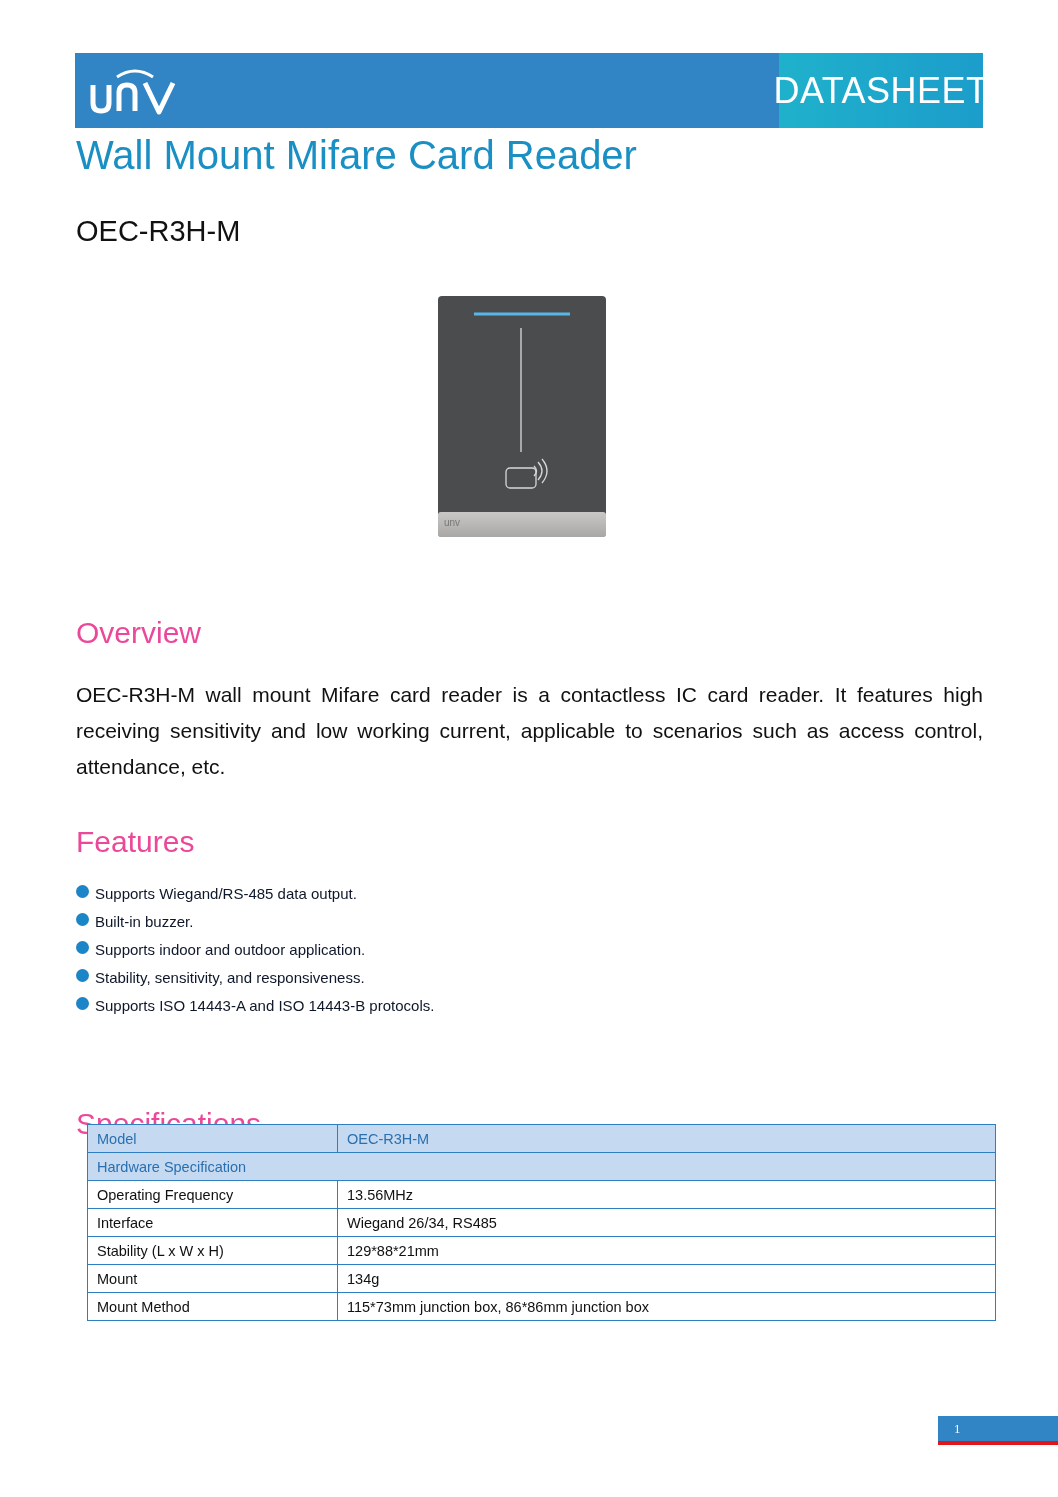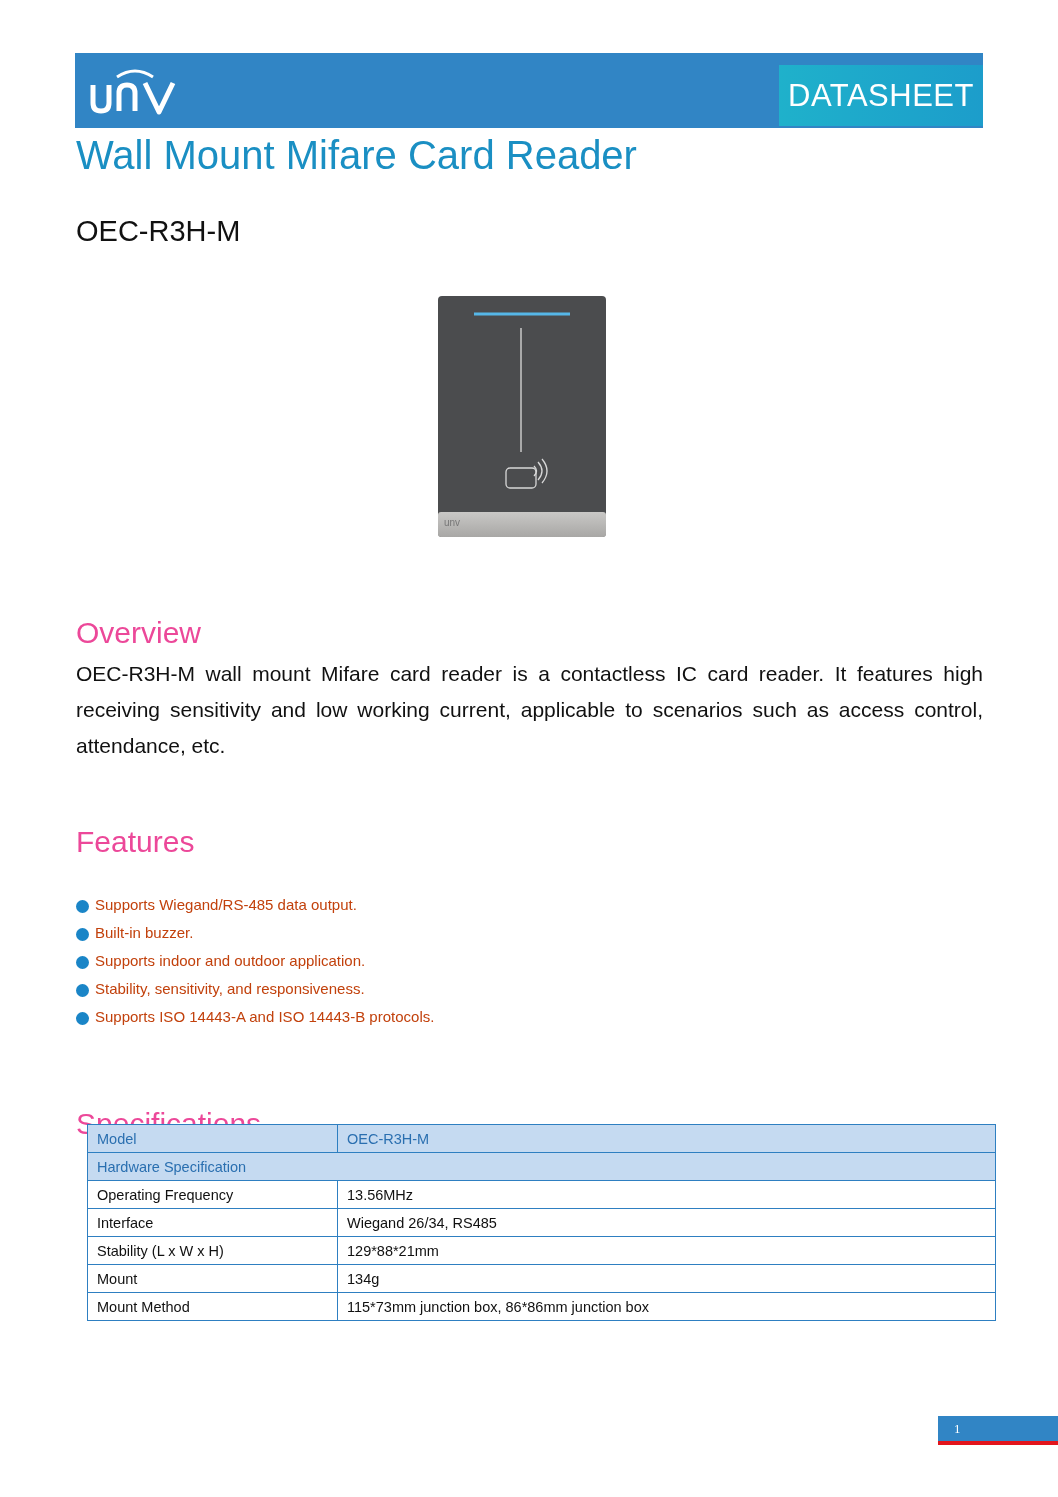--- a/index.html
+++ b/index.html
@@ -1,35 +1,35 @@
 <!DOCTYPE html>
 <html><head>
 <meta charset="utf-8">
 <style>
   html, body { margin: 0; padding: 0; background: #ffffff; }
   body { width: 1058px; height: 1497px; position: relative; overflow: hidden;
          font-family: "Liberation Sans", "DejaVu Sans", sans-serif; color: #111; }
   .header-bar { position: absolute; left: 75px; top: 53px; width: 908px; height: 75px;
                 background: #3185c5; }
   .logo { position: absolute; left: 14px; top: 12px; width: 92px; height: 52px; }
-  .datasheet-tab { position: absolute; right: 0; top: 12px; width: 204px; height: 61px;
+  .datasheet-tab { position: absolute; right: 0; top: 0; width: 204px; height: 75px;
                    background: linear-gradient(90deg, #1fb1cb 0%, #1c9dcb 100%);
-                   color: #fff; font-size: 31px; display: flex; align-items: center;
+                   color: #fff; font-size: 36px; display: flex; align-items: center;
                    justify-content: center; letter-spacing: 0.5px; }
   .page-title { position: absolute; left: 76px; top: 133px; font-size: 40px; color: #1a8fc3;
                 margin: 0; font-weight: normal; }
   .model-title { position: absolute; left: 76px; top: 215px; font-size: 29px; color: #111;
                  margin: 0; font-weight: normal; }
   .product-image { position: absolute; left: 438px; top: 296px; width: 168px; height: 241px; }
   .section-h { position: absolute; left: 76px; margin: 0; font-weight: normal; font-size: 30px;
                color: #ec4899; }
-  .overview-text { position: absolute; left: 76px; top: 656px; width: 907px; font-size: 21px;
+  .overview-text { position: absolute; left: 76px; top: 677px; width: 907px; font-size: 21px;
                    line-height: 36px; text-align: justify; margin: 0; color: #111; }
   .features { position: absolute; left: 76px; top: 885px; list-style: none; padding: 0; margin: 0; }
-  .features li { display: flex; align-items: flex-end; height: 28px; font-size: 15px; color: #c2410c; }
+  .features li { display: flex; align-items: flex-start; height: 28px; font-size: 15px; color: #0f172a; }
   .bullet { width: 13px; height: 13px; border-radius: 50%; background: #1a85c7; margin-right: 6px;
             flex: none; }
   table.specs { position: absolute; left: 87px; top: 1124px; width: 909px; border-collapse: collapse;
                 font-size: 14.5px; }
   table.specs td { border: 1.5px solid #2e7fc1; height: 27px; padding: 0 9px; }
   table.specs td.k { width: 231px; }
   table.specs tr.hdr td { background: #c5daf1; color: #2a6fb0; }
   .page-num { position: absolute; left: 938px; top: 1416px; width: 120px; height: 25px;
               background: #3185c5; border-bottom: 4px solid #e3151c; color: #fff; font-size: 13px;
               font-family: "Liberation Serif", serif; }

